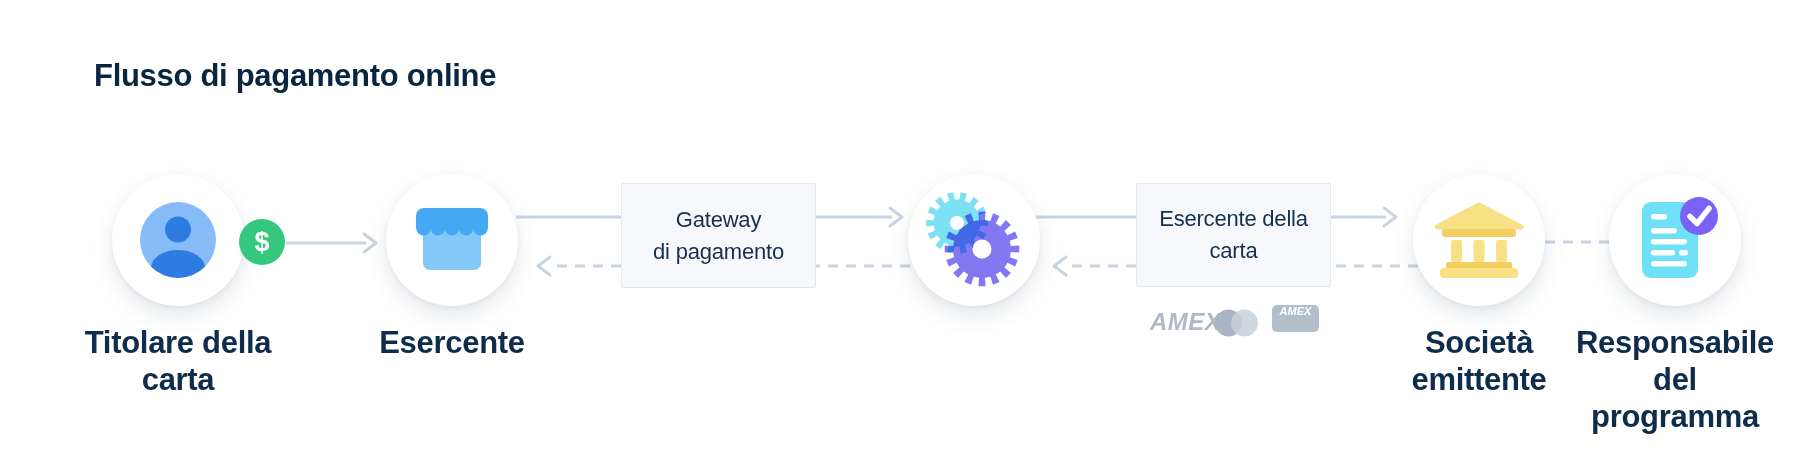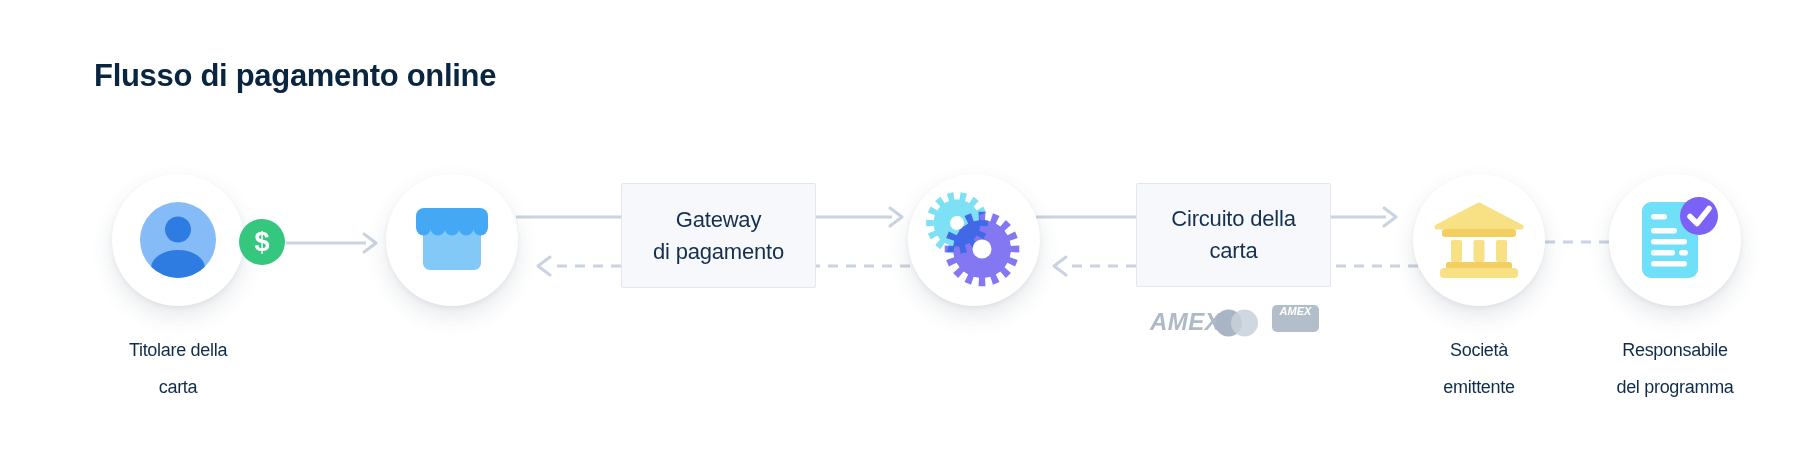--- a/index.html
+++ b/index.html
@@ -19,22 +19,22 @@
   .flow-box{
     position:absolute;width:195px;height:105px;background:#F6F8FB;
     border:1.5px solid #E2E8F0;border-radius:2px;box-sizing:border-box;
     display:flex;align-items:center;justify-content:center;
   }
   .flow-box .box-label{
     font-size:22px;font-weight:400;color:#14304E;text-align:center;
     line-height:1.45;white-space:pre-line;letter-spacing:-0.2px;
   }
   .node-label{
-    position:absolute;top:332px;transform:translateX(-50%);text-align:center;
-    font-size:18px;font-weight:400;line-height:37px;color:#0F2C4C;
+    position:absolute;top:324px;transform:translateX(-50%);text-align:center;
+    font-size:31px;font-weight:700;line-height:37px;color:#0F2C4C;
     white-space:pre-line;letter-spacing:-0.3px;
   }
   .dollar-badge{
     position:absolute;left:215px;top:219px;width:46px;height:46px;border-radius:50%;
     background:#36C77E;display:flex;align-items:center;justify-content:center;
     color:#ffffff;font-size:27px;font-weight:700;
   }
   #connectors{position:absolute;left:0;top:0;}
   .logo-visa{
     position:absolute;left:1126px;top:308px;font-size:24px;font-weight:800;
@@ -104,37 +104,38 @@
     <svg width="80" height="64" viewBox="0 0 80 64">
       <rect x="11" y="16" width="58" height="46" rx="7" fill="#82C9F8"></rect>
       <path d="M12 0 h56 a8 8 0 0 1 8 8 v12 h-72 v-12 a8 8 0 0 1 8-8 z" fill="#44A8F5"></path>
       <circle cx="11.5" cy="20" r="7.4" fill="#44A8F5"></circle>
       <circle cx="25.8" cy="20" r="7.4" fill="#44A8F5"></circle>
       <circle cx="40" cy="20" r="7.4" fill="#44A8F5"></circle>
       <circle cx="54.2" cy="20" r="7.4" fill="#44A8F5"></circle>
       <circle cx="68.5" cy="20" r="7.4" fill="#44A8F5"></circle>
     </svg>
   </div>
+  <div class="node-label" style="left:428px">Esercente</div>
 
   <div class="flow-box" style="left:597px;top:183px">
     <div class="box-label">Gateway
 di pagamento</div>
   </div>
 
   <div class="circle-node" style="left:884px;top:174px">
     <svg width="100" height="100" viewBox="0 0 100 100">
       <polygon fill="#7EE0F4" points="63.8,29.7 63.8,36.3 56.3,35.7 55.2,40.7 62.2,43.4 59.3,49.4 52.8,45.6 49.7,49.5 54.8,55.0 49.6,59.2 45.4,53.0 40.9,55.1 43.1,62.3 36.6,63.8 35.5,56.4 30.5,56.4 29.4,63.8 22.9,62.3 25.1,55.1 20.6,53.0 16.4,59.2 11.2,55.0 16.3,49.5 13.2,45.6 6.7,49.4 3.8,43.4 10.8,40.7 9.7,35.7 2.2,36.3 2.2,29.7 9.7,30.3 10.8,25.3 3.8,22.6 6.7,16.6 13.2,20.4 16.3,16.5 11.2,11.0 16.4,6.8 20.6,13.0 25.1,10.9 22.9,3.7 29.4,2.2 30.5,9.6 35.5,9.6 36.6,2.2 43.1,3.7 40.9,10.9 45.4,13.0 49.6,6.8 54.8,11.0 49.7,16.5 52.8,20.4 59.3,16.6 62.2,22.6 55.2,25.3 56.3,30.3"></polygon>
       <polygon fill="#8478F2" style="mix-blend-mode:multiply" points="95.3,55.5 95.3,62.5 86.8,62.0 85.8,67.3 93.8,70.0 91.1,76.5 83.5,72.8 80.5,77.3 86.9,82.9 81.9,87.9 76.3,81.5 71.8,84.5 75.5,92.1 69.0,94.8 66.3,86.8 61.0,87.8 61.5,96.3 54.5,96.3 55.0,87.8 49.7,86.8 47.0,94.8 40.5,92.1 44.2,84.5 39.7,81.5 34.1,87.9 29.1,82.9 35.5,77.3 32.5,72.8 24.9,76.5 22.2,70.0 30.2,67.3 29.2,62.0 20.7,62.5 20.7,55.5 29.2,56.0 30.2,50.7 22.2,48.0 24.9,41.5 32.5,45.2 35.5,40.7 29.1,35.1 34.1,30.1 39.7,36.5 44.2,33.5 40.5,25.9 47.0,23.2 49.7,31.2 55.0,30.2 54.5,21.7 61.5,21.7 61.0,30.2 66.3,31.2 69.0,23.2 75.5,25.9 71.8,33.5 76.3,36.5 81.9,30.1 86.9,35.1 80.5,40.7 83.5,45.2 91.1,41.5 93.8,48.0 85.8,50.7 86.8,56.0"></polygon>
       <circle cx="33" cy="33" r="7" fill="#ffffff"></circle>
       <circle cx="58" cy="59" r="9.5" fill="#ffffff"></circle>
     </svg>
   </div>
 
   <div class="flow-box" style="left:1112px;top:183px;height:104px">
-    <div class="box-label">Circuito della
+    <div class="box-label">Esercente della
 carta</div>
   </div>
 
   <div class="logo-visa">AMEX</div>
   <svg class="logo-mc" width="46" height="30" viewBox="0 0 46 30">
     <circle cx="14.5" cy="15" r="13.5" fill="#A9B5C4"></circle>
     <circle cx="30.5" cy="15" r="13.5" fill="#C8D0DA" fill-opacity="0.85"></circle>
   </svg>
   <div class="logo-amex">
     <span>AMEX</span>

